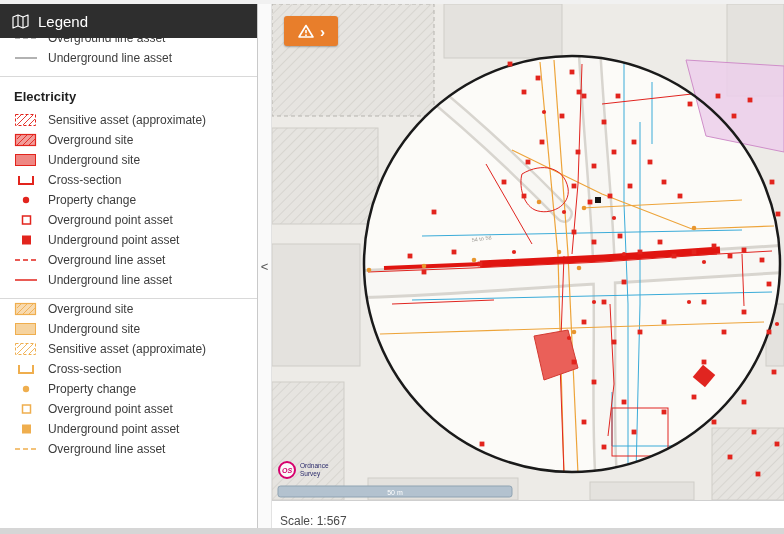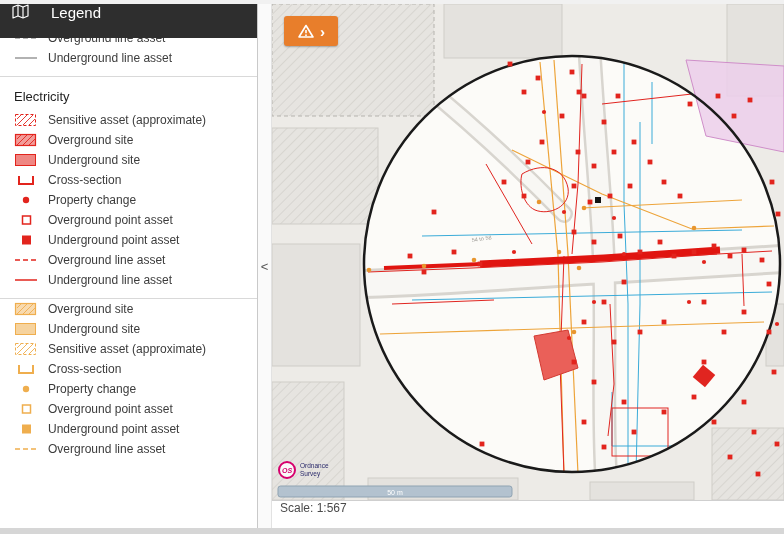--- a/index.html
+++ b/index.html
@@ -1,35 +1,35 @@
 <!DOCTYPE html>
 <html><head>
 <meta charset="utf-8">
 <style>
   *{box-sizing:border-box}
   html,body{margin:0;padding:0}
   body{width:784px;height:534px;font-family:"Liberation Sans",sans-serif;overflow:hidden;background:#fff}
   .top-strip{height:4px;background:#f1f1f1}
   .main-row{display:flex;height:524px}
   .sidebar{width:258px;border-right:1px solid #c9c9c9;display:flex;flex-direction:column;background:#fff}
-  .sidebar-header{height:34px;background:#2e2e2e;color:#fff;display:flex;gap:22px;padding:0 12px;font-size:15px;flex:none}
+  .sidebar-header{height:34px;background:#2e2e2e;color:#fff;display:flex;align-items:center;gap:9px;padding:0 12px;font-size:15px;flex:none}
   .sidebar-content{flex:1;overflow:hidden}
   .legend-item{display:flex;align-items:flex-end;gap:10px;padding:3px 14px}
   .legend-item.clipped{margin-top:-10px}
   .legend-icon{width:24px;height:14px;flex:none;display:inline-flex}
   .legend-label{font-size:12px;color:#3c3c3c;white-space:nowrap}
-  .legend-heading{font-size:13px;font-weight:normal;color:#1f1f1f;padding:12px 14px 6px}
+  .legend-heading{font-size:13px;font-weight:bold;color:#1f1f1f;padding:12px 14px 6px}
   .divider{border-top:1px solid #d9d9d9;margin:8px 0 0}
   .gutter{width:14px;background:#fafafa;display:flex;align-items:center;justify-content:center;border-right:1px solid #e2e2e2}
   .collapse-btn{color:#555;font-size:13px;cursor:pointer;line-height:1;user-select:none}
   .map-col{flex:1;position:relative;display:flex;flex-direction:column;background:#edebe7;min-width:0}
   .map-svg{display:block;width:100%;height:496px}
   .warn-btn{position:absolute;left:12px;top:12px;width:54px;height:30px;background:#e87e2b;border-radius:3px;display:flex;align-items:center;justify-content:center;gap:5px;box-shadow:0 1px 2px rgba(0,0,0,.3);cursor:pointer}
   .warn-btn .chev{color:#fff;font-size:15px;font-weight:bold;line-height:1}
-  .info-bar{height:28px;border-top:1px solid #cfcfcf;font-size:12px;color:#4a4a4a;display:flex;align-items:flex-start;padding-left:8px;background:#fff}
+  .info-bar{height:28px;border-top:1px solid #cfcfcf;font-size:12px;color:#4a4a4a;display:flex;align-items:flex-end;padding-left:8px;background:#fff}
   .bottom-strip{height:6px;background:#d6d6d6}
 </style>
 </head>
 <body>
 
 <div class="top-strip"></div>
 
 <div class="main-row">
 
   <div class="sidebar">

